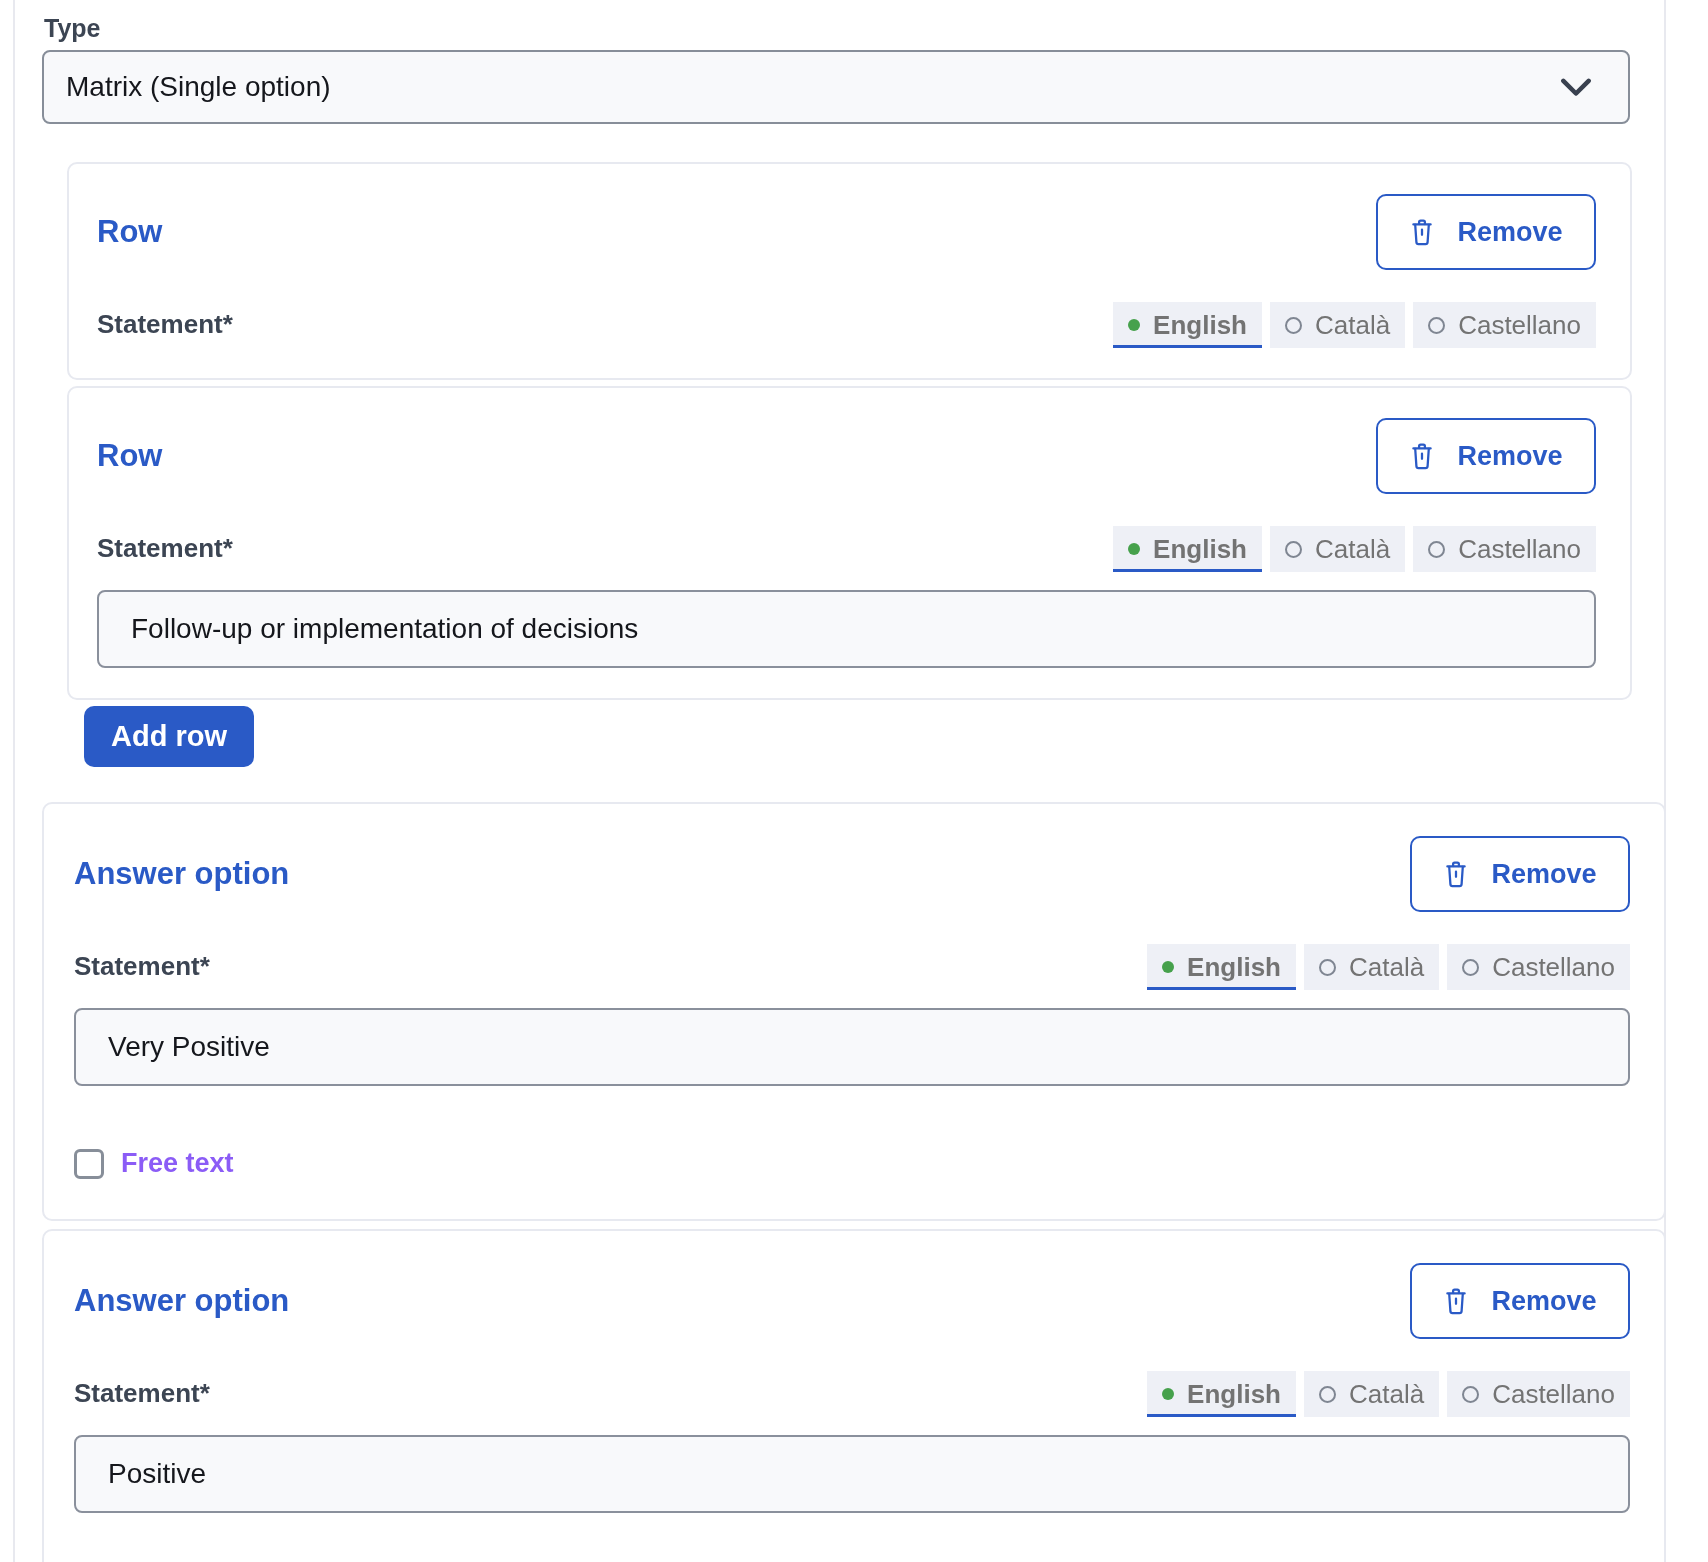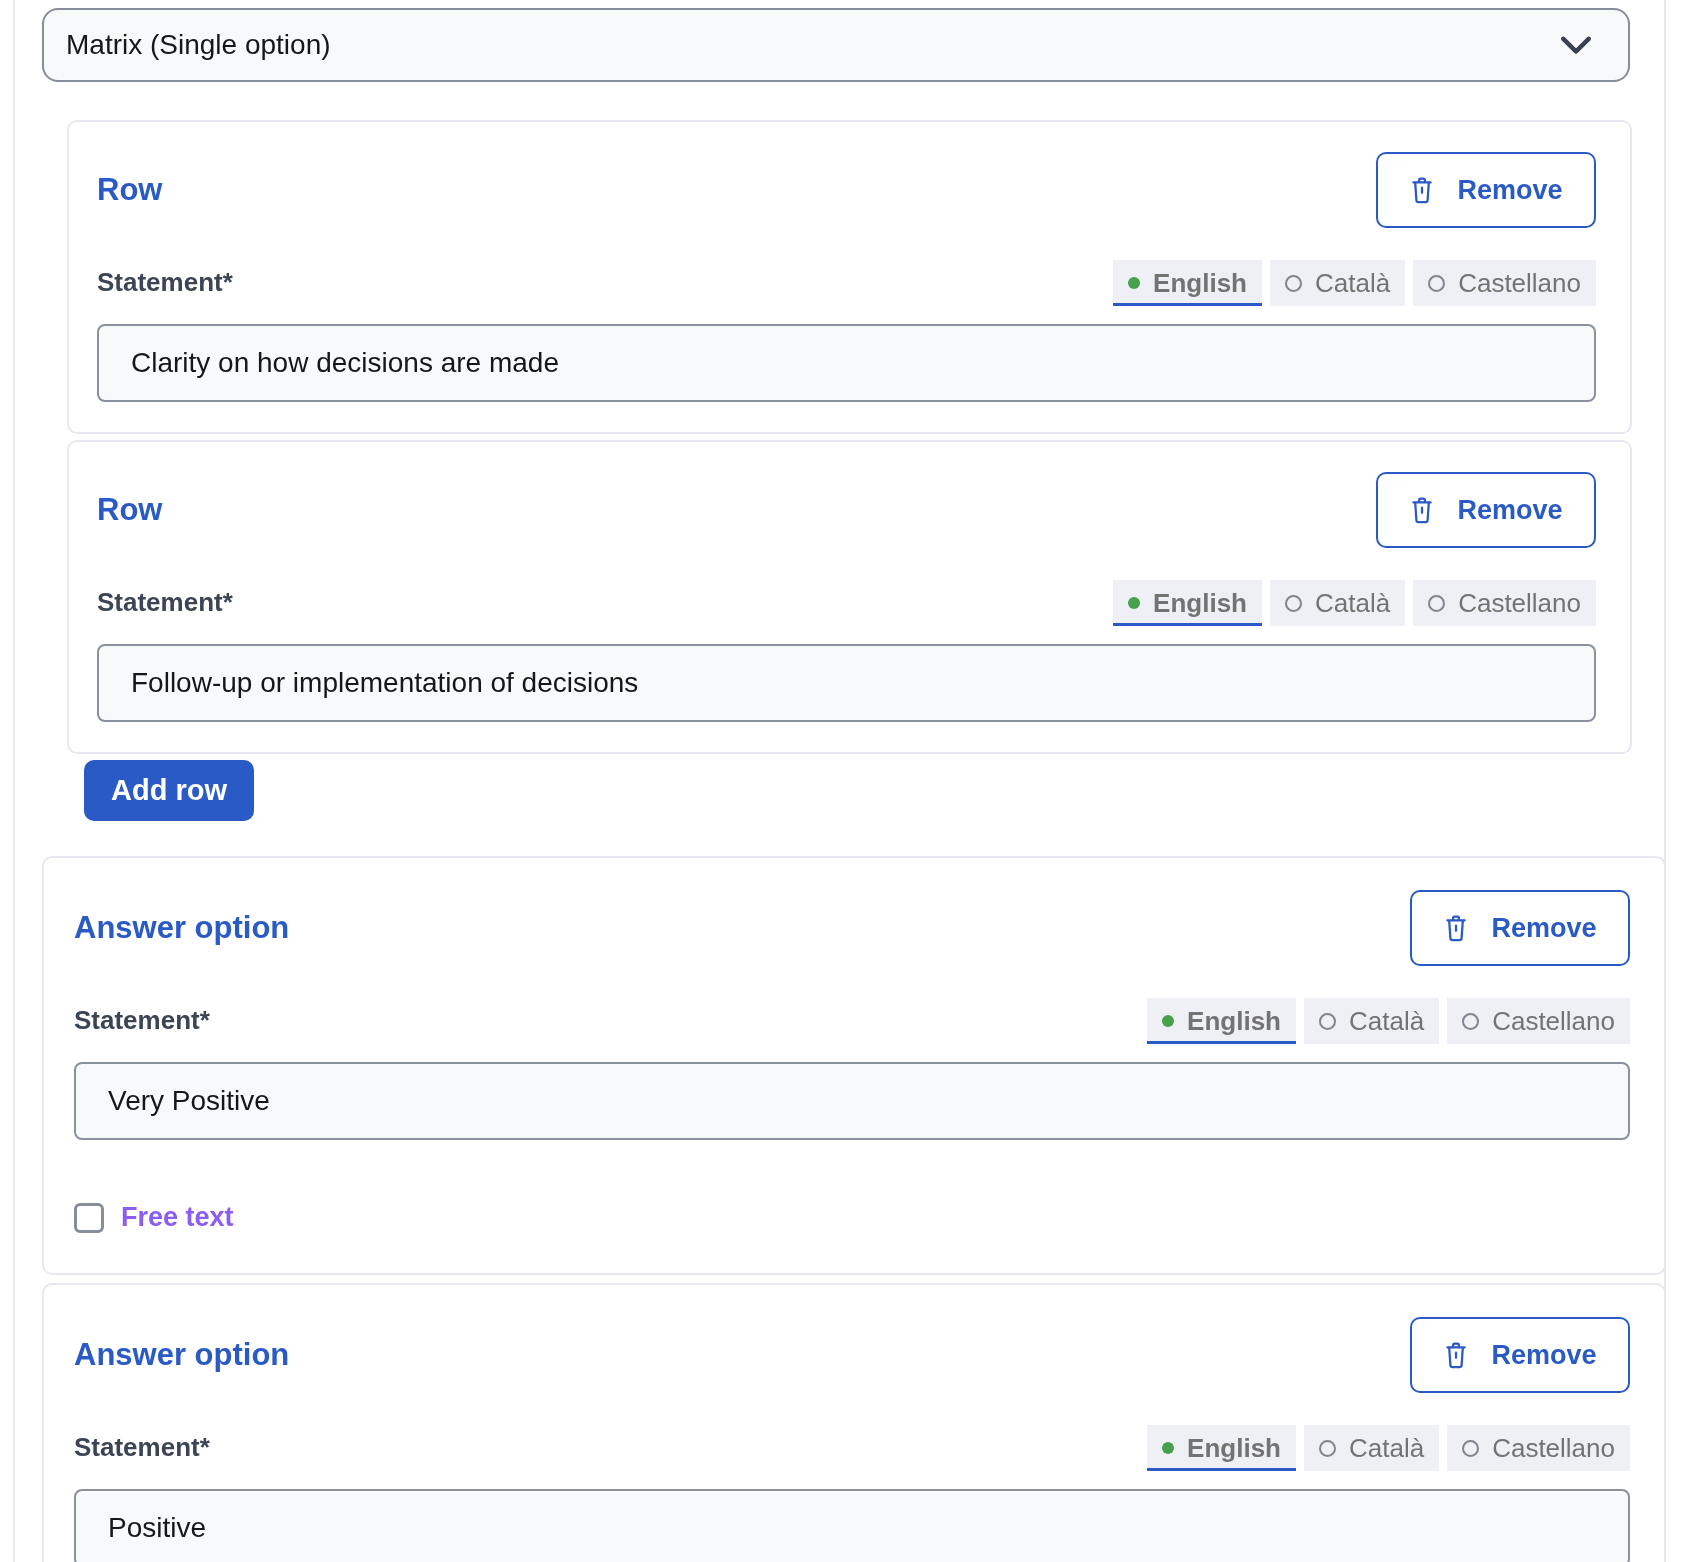--- a/index.html
+++ b/index.html
@@ -10,21 +10,21 @@
   *{box-sizing:border-box;}
   .edge{position:absolute;top:0;bottom:0;width:2px;background:#e8e9ef;}
   .edge-left{left:13px;}
   .edge-right{left:1664px;}
   .wrap{position:absolute;left:42px;top:0;width:1624px;display:flow-root;}
 
   
   .lbl{display:block;font-size:25px;font-weight:bold;color:#3c4553;margin:14px 0 0 2px;line-height:28px;}
   .select{
     margin-top:8px;width:1588px;height:74px;background:#f8f9fb;
-    border:2px solid #878e99;border-radius:16px;display:flex;align-items:center;
+    border:2px solid #878e99;border-radius:8px;display:flex;align-items:center;
     padding:0 36px 0 22px;cursor:pointer;
   }
   .select-value{font-size:28px;color:#15171c;flex:1;}
   .chev{flex:0 0 auto;}
 
   
   .rows-region{width:1565px;margin-left:25px;}
   .card{background:#ffffff;border:2px solid #e7e9f0;border-radius:10px;}
   .row-card{margin-top:6px;padding:30px 34px 30px 28px;}
   .row-card.first{margin-top:38px;}
@@ -69,20 +69,21 @@
 </style>
 </head>
 <body>
 
 <div>
   <div class="edge edge-left"></div>
   <div class="edge edge-right"></div>
 
   <div class="wrap">
 
+    <label class="lbl">Type</label>
     <div class="select">
       <span class="select-value">Matrix (Single option)</span>
       <svg class="chev" width="32" height="19" viewBox="0 0 24 14">
         <path d="M2.5 2 L12 11.5 L21.5 2" fill="none" stroke="#39414f" stroke-width="3.4" stroke-linecap="round" stroke-linejoin="round"></path>
       </svg>
     </div>
 
     <div class="rows-region">
 
       <section class="card row-card first">
@@ -110,21 +111,20 @@
             <span class="chip">
               <span class="ring"></span>
               <span>Català</span>
             </span>
             <span class="chip">
               <span class="ring"></span>
               <span>Castellano</span>
             </span>
           </div>
         </div>
-        <input type="text" class="text-input" value="Clarity on how decisions are made" style="">
       </section>
 
       <section class="card row-card">
         <div class="card-head">
           <h3 class="card-title">Row</h3>
           <button class="btn-remove">
             <svg width="26" height="28" viewBox="0 0 24 26">
               <g fill="none" stroke="#2a5ac6" stroke-width="2.1" stroke-linecap="round" stroke-linejoin="round">
                 <path d="M9.3 5.6 V3.9 A1.4 1.4 0 0 1 10.7 2.5 H13.3 A1.4 1.4 0 0 1 14.7 3.9 V5.6"></path>
                 <path d="M4 6 H20"></path>

